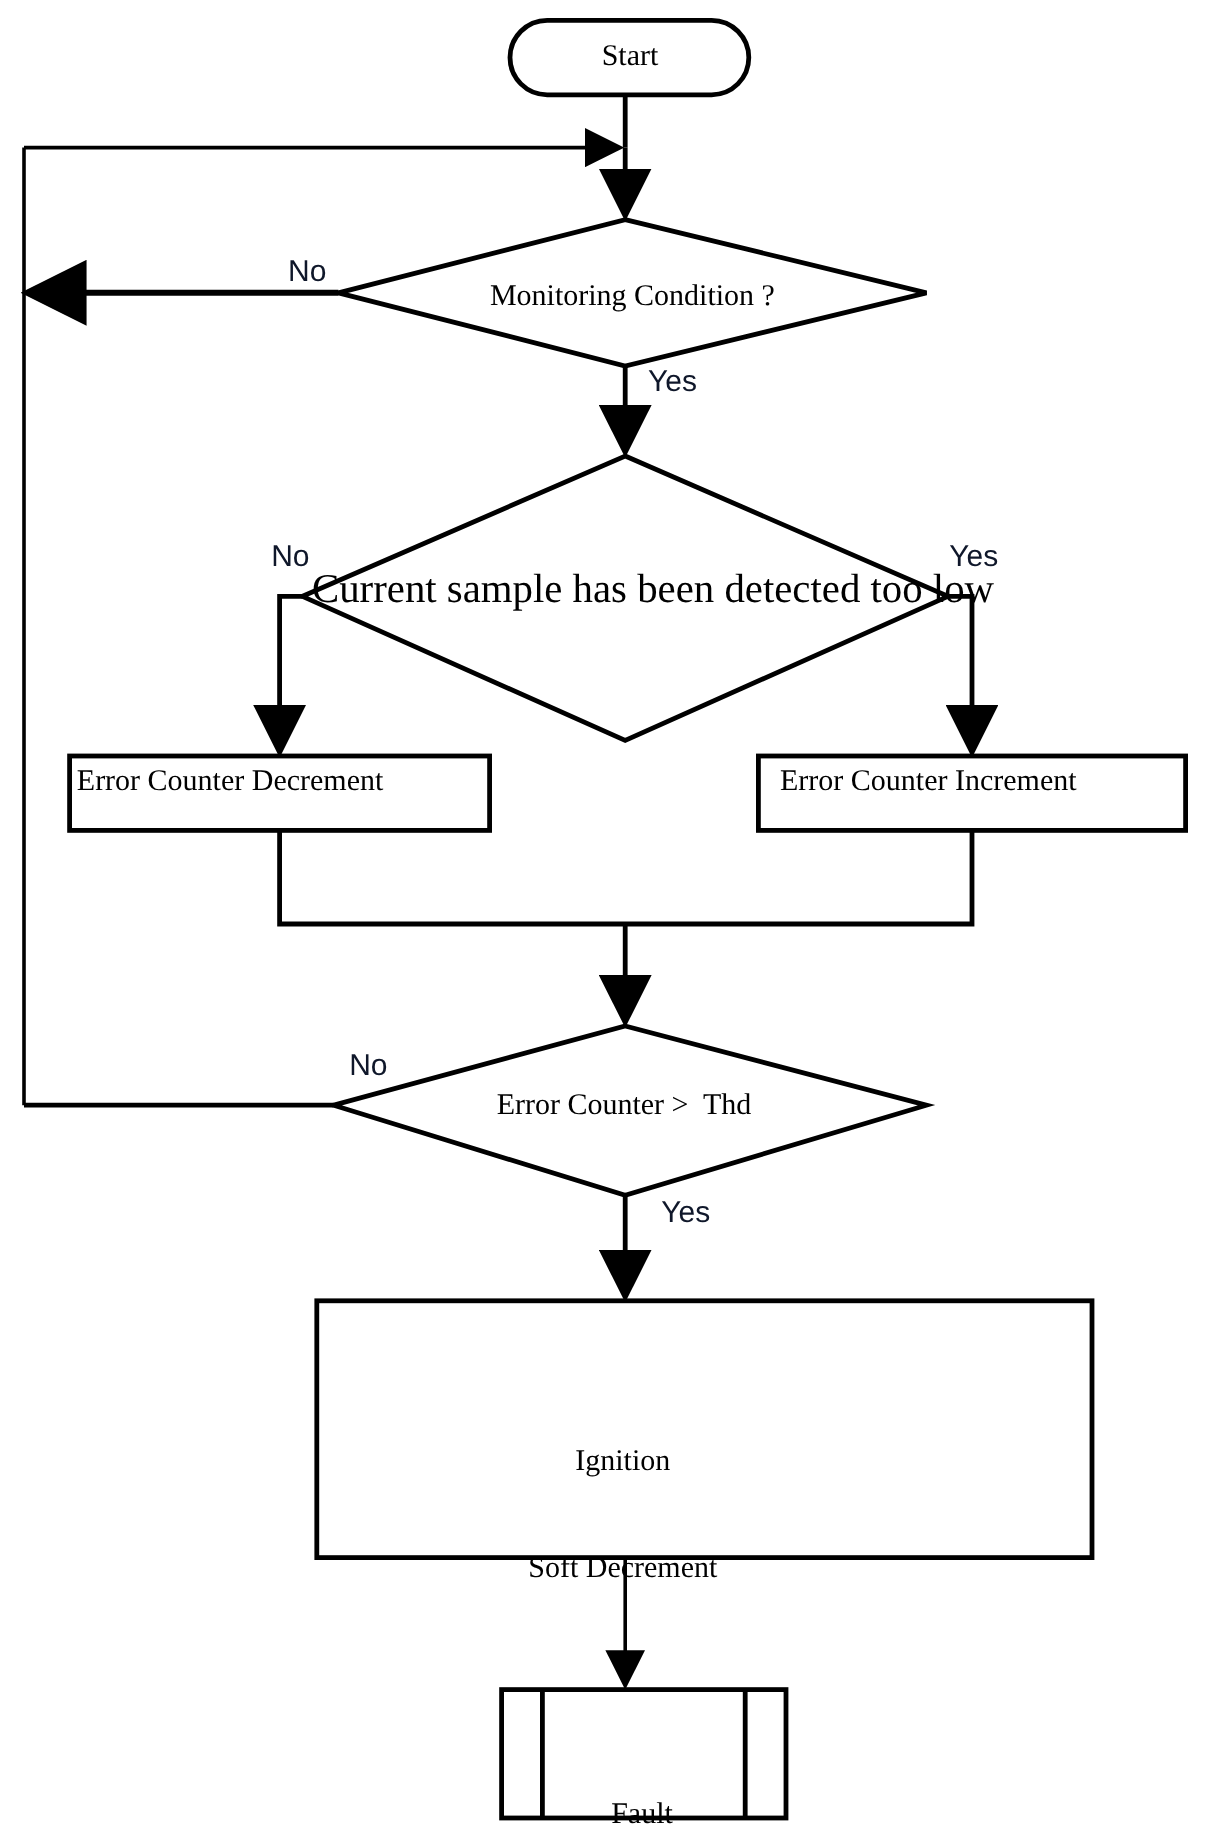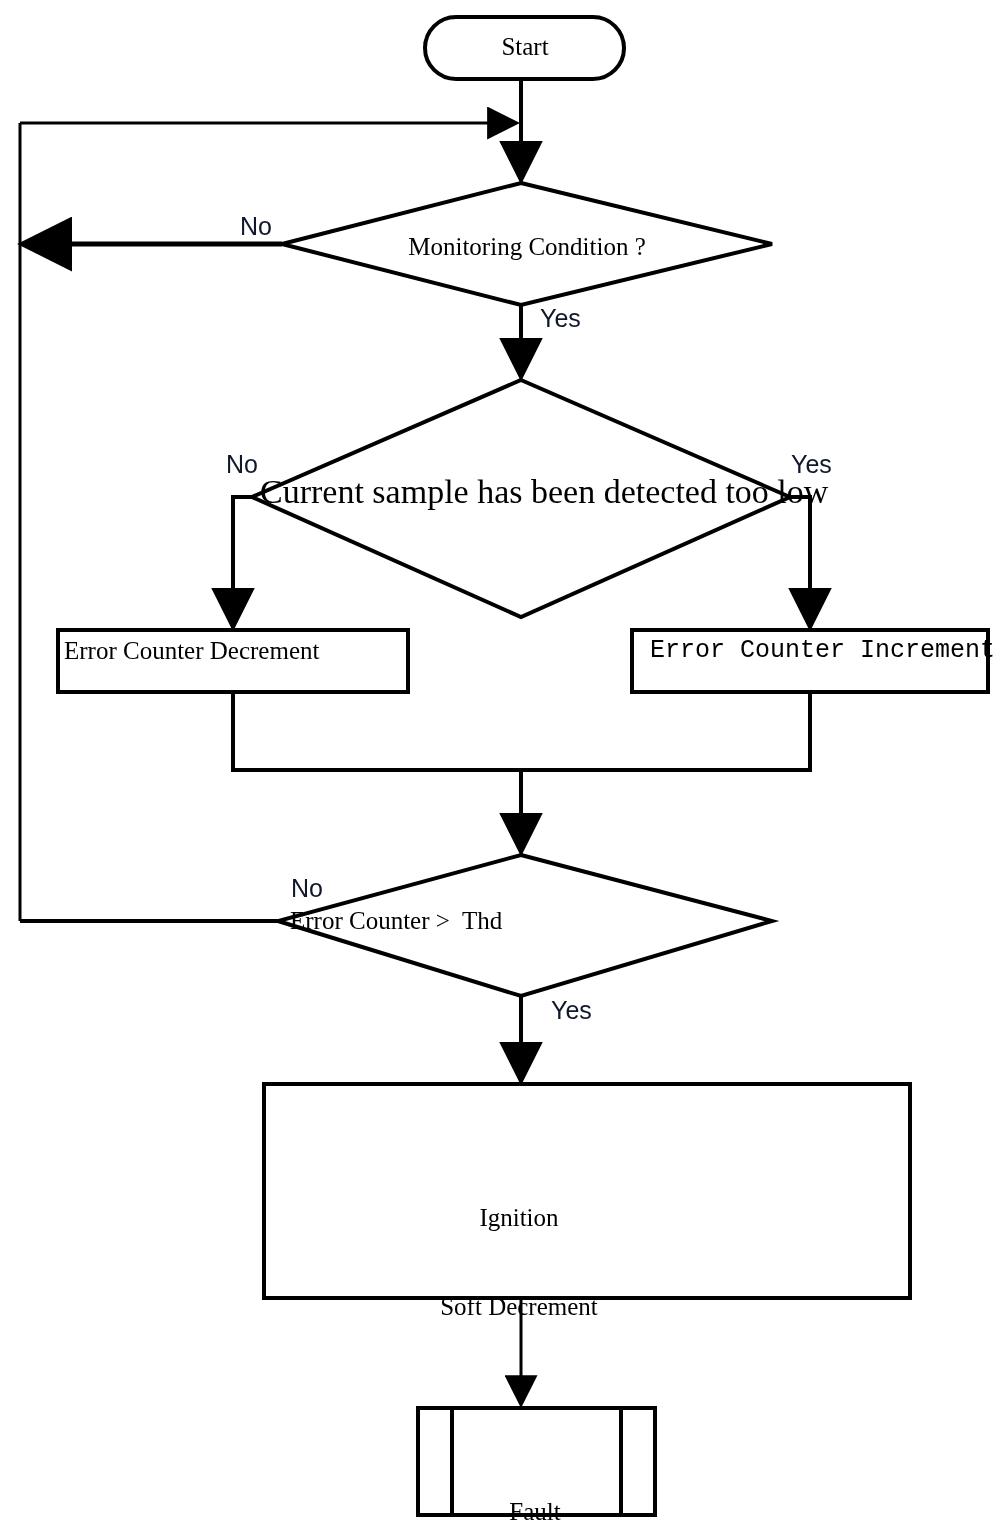--- a/index.html
+++ b/index.html
@@ -38,22 +38,22 @@
     position: absolute;
     font-family: Liberation Sans, sans-serif;
     font-size: 25px;
     color: #0f172a;
     white-space: pre;
   }
   .t-start   { left: 425px; top: 32px;  width: 200px; text-align: center; font-size: 25px; }
   .t-mon     { left: 282px; top: 232px; width: 490px; text-align: center; font-size: 25px; }
   .t-cur     { left: 260px; top: 472px; width: 522px; text-align: center; font-size: 34px; }
   .t-dec     { left: 64px;  top: 636px; width: 340px; text-align: left;   font-size: 25px; }
-  .t-inc     { left: 650px; top: 636px; width: 330px; text-align: left;   font-size: 25px; font-family: Liberation Mono, monospace; }
-  .t-thd     { left: 290px; top: 906px; width: 460px; text-align: left; font-size: 25px; }
+  .t-inc     { left: 650px; top: 636px; width: 330px; text-align: left;   font-size: 25px; }
+  .t-thd     { left: 290px; top: 906px; width: 460px; text-align: center; font-size: 25px; }
   .t-ign     { left: 264px; top: 1144px; width: 510px; text-align: center; font-size: 25px; }
   .t-fault   { left: 440px; top: 1438px; width: 190px; text-align: center; font-size: 25px; }
 
   .l-no1  { left: 240px; top: 212px;  }
   .l-yes1 { left: 540px; top: 304px;  }
   .l-no2  { left: 226px; top: 450px;  }
   .l-yes2 { left: 791px; top: 450px;  }
   .l-no3  { left: 291px; top: 874px;  }
   .l-yes3 { left: 551px; top: 996px;  }
 </style>

